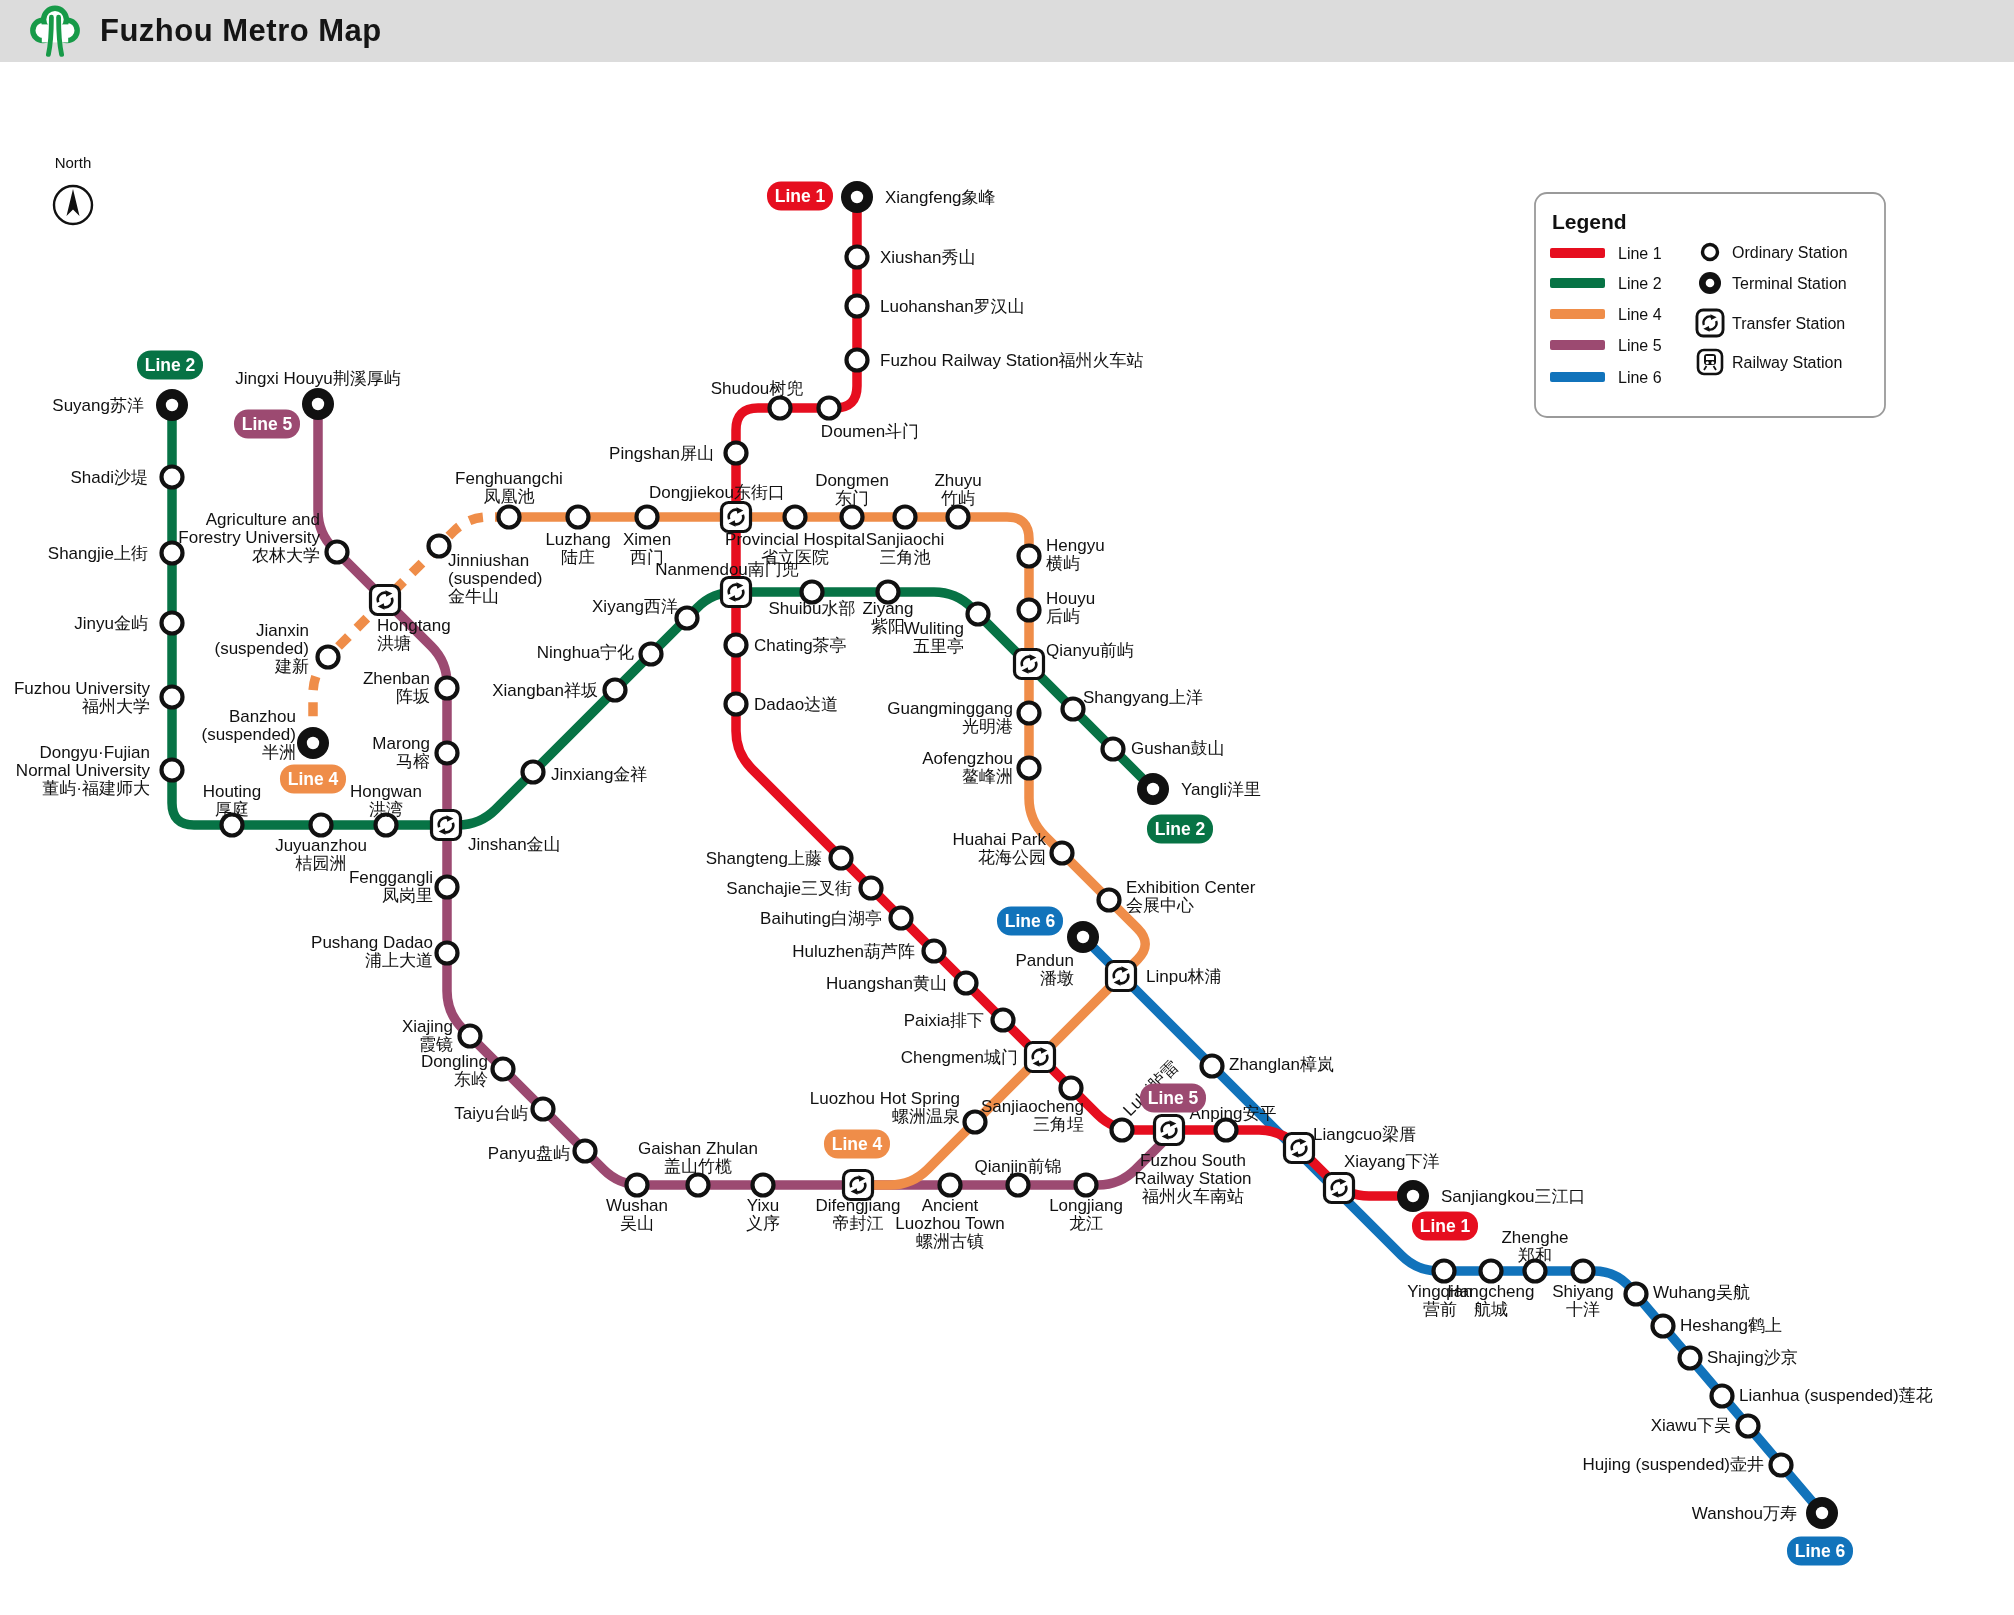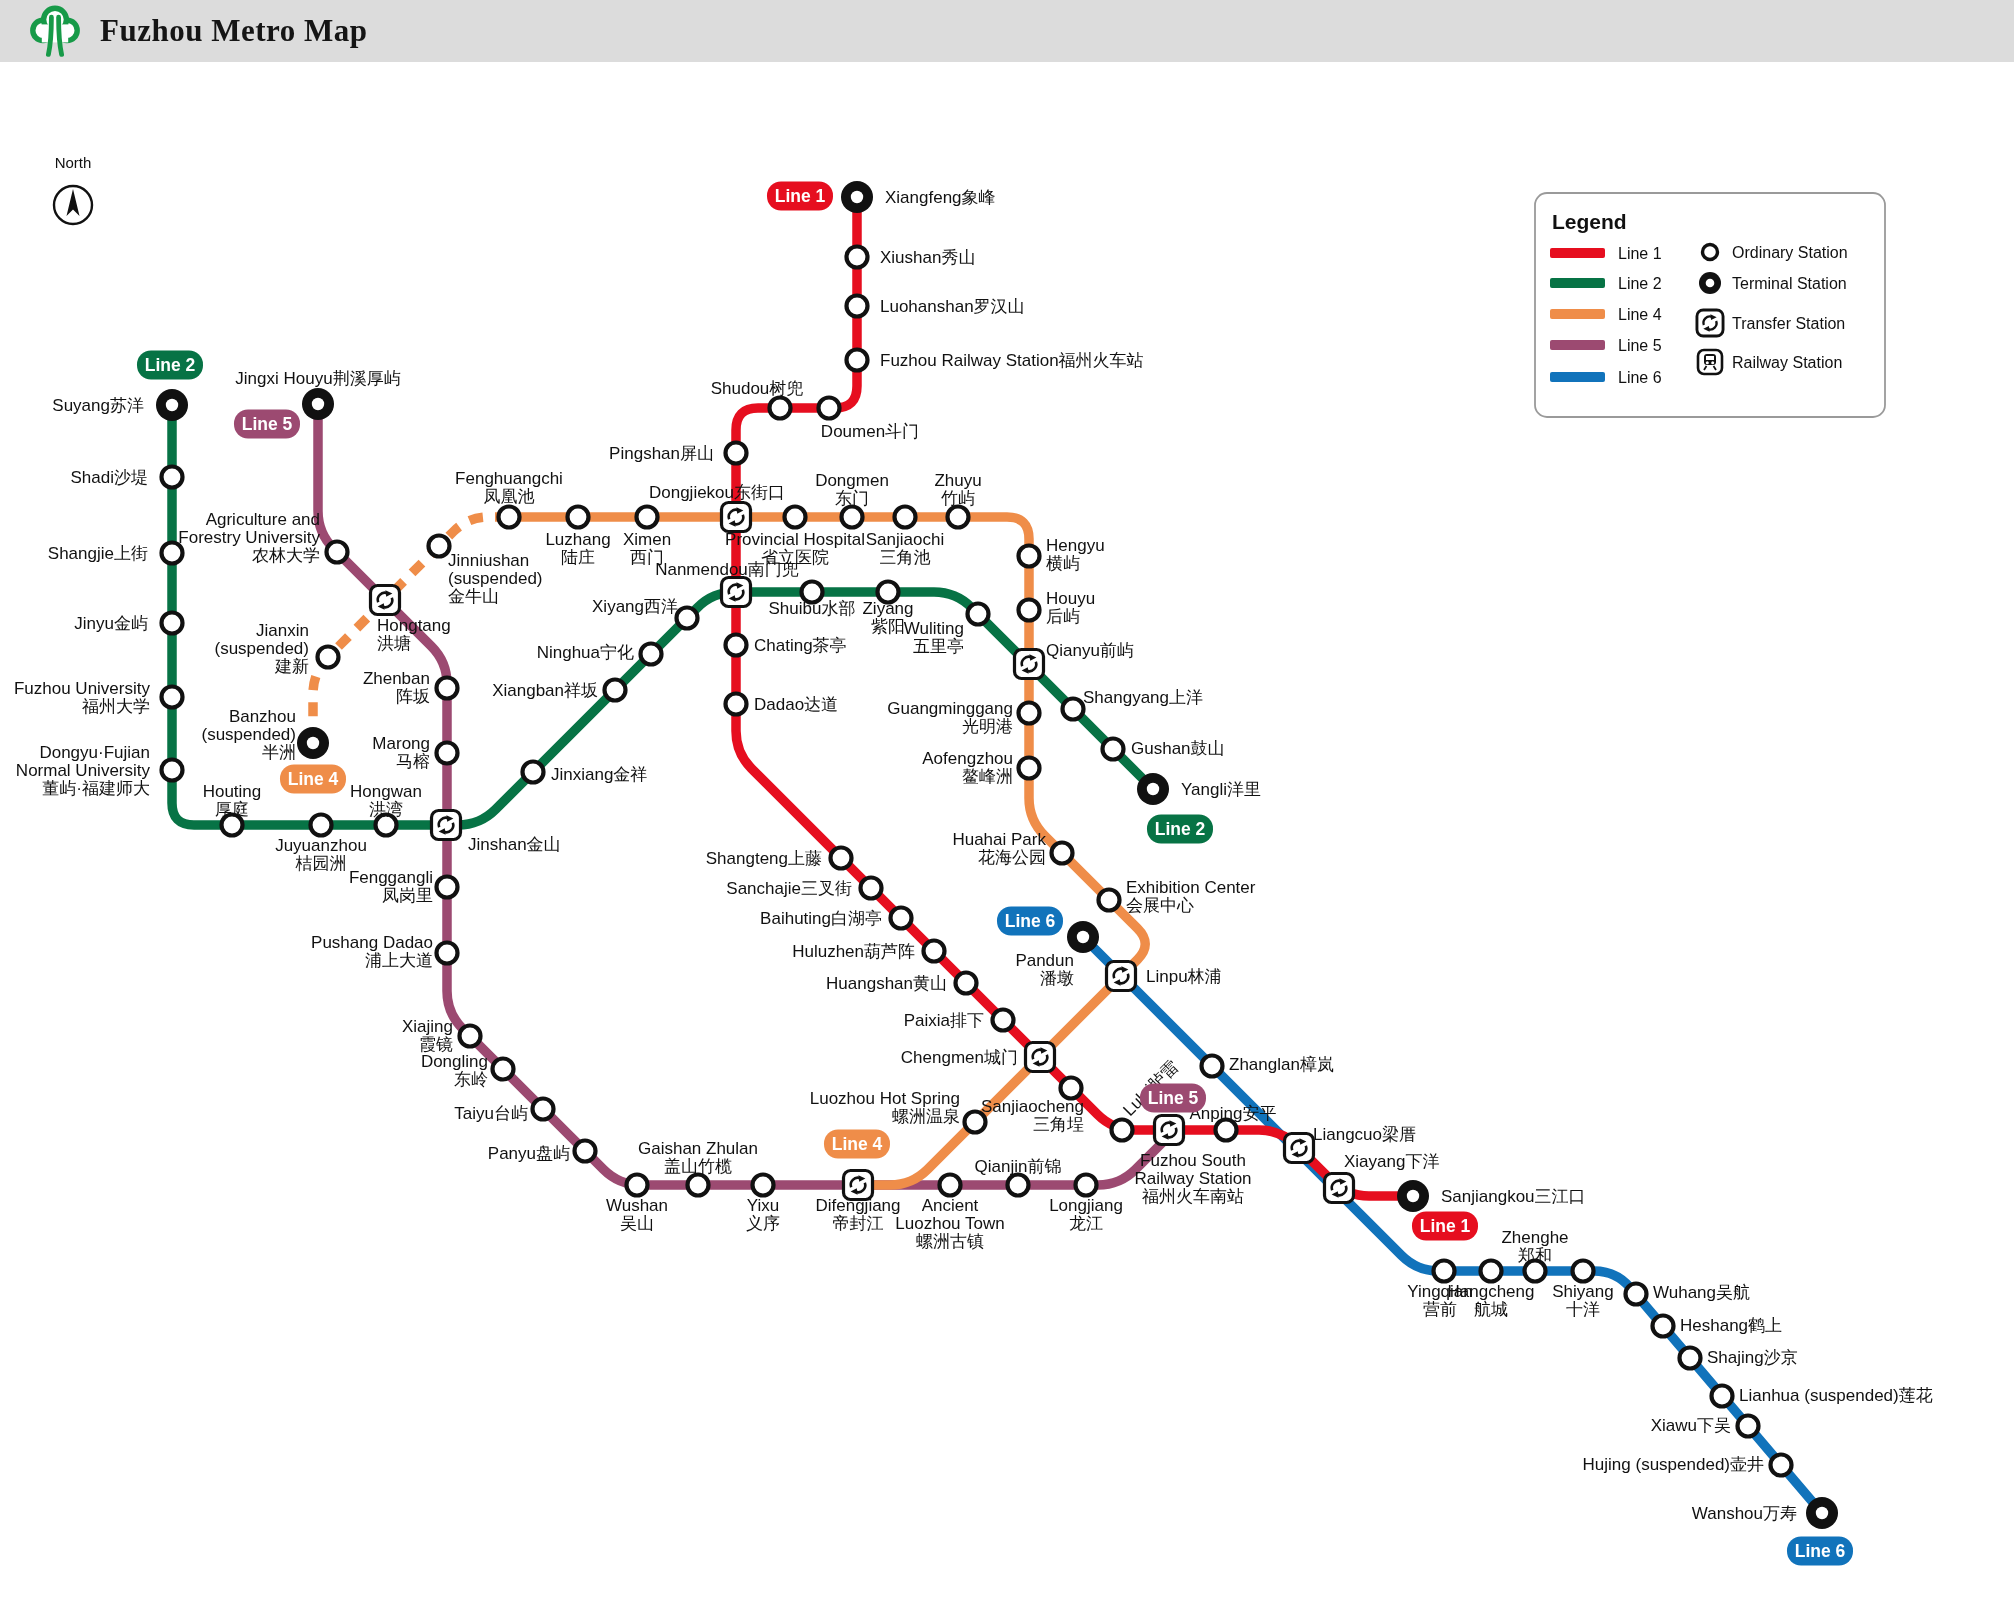--- a/index.html
+++ b/index.html
@@ -1,21 +1,21 @@
 <!DOCTYPE html>
 <html><head>
 <meta charset="utf-8">
 <style>
   html,body{margin:0;padding:0;background:#fff;}
   body{width:2014px;height:1615px;position:relative;overflow:hidden;
        font-family:"Liberation Sans",sans-serif;}
   #titlebar{position:absolute;top:0;left:0;width:2014px;height:62px;
             background:#dcdcdc;display:flex;align-items:center;z-index:5;}
   #titlebar .logo{margin:4px 14px 0 24px;}
-  #titlebar h1{font-size:31px;font-weight:bold;color:#151515;margin:0;letter-spacing:0.5px;font-family:Liberation Serif, serif;}
+  #titlebar h1{font-size:31px;font-weight:bold;color:#151515;margin:0;letter-spacing:0.5px;}
   #map{position:absolute;top:0;left:0;}
   svg text{font-family:"Liberation Sans",sans-serif;}
 </style>
 </head>
 <body>
 
 <div id="titlebar">
   <span class="logo">
     <svg width="62" height="54" viewBox="0 0 100 90">
       <circle cx="30" cy="44" r="17" fill="#fff" stroke="#179a48" stroke-width="9"></circle>

